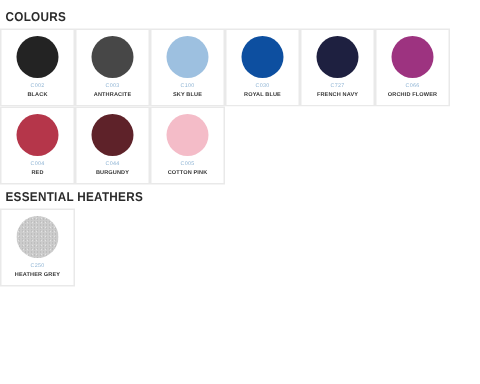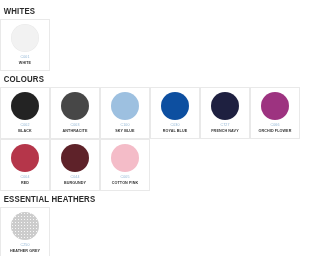--- a/index.html
+++ b/index.html
@@ -84,35 +84,20 @@
     text-align: center;
     white-space: nowrap;
   }
 </style>
 </head>
 <body>
 
 <div class="page">
   <div id="sections-root">
       <div class="section">
-        <div class="section-title">WHITES</div>
-        <div class="grid">
-          <div class="cell">
-            <div class="swatch light-edge" style="background-color: rgb(242, 242, 242);"></div>
-            <div class="code">C001</div>
-            <div class="name">WHITE</div>
-          </div>
-          <div class="cell empty"></div>
-          <div class="cell empty"></div>
-          <div class="cell empty"></div>
-          <div class="cell empty"></div>
-          <div class="cell empty"></div>
-        </div>
-      </div>
-      <div class="section">
         <div class="section-title">COLOURS</div>
         <div class="grid">
           <div class="cell">
             <div class="swatch" style="background-color: rgb(35, 35, 35);"></div>
             <div class="code">C002</div>
             <div class="name">BLACK</div>
           </div>
           <div class="cell">
             <div class="swatch" style="background-color: rgb(71, 71, 71);"></div>
             <div class="code">C003</div>

